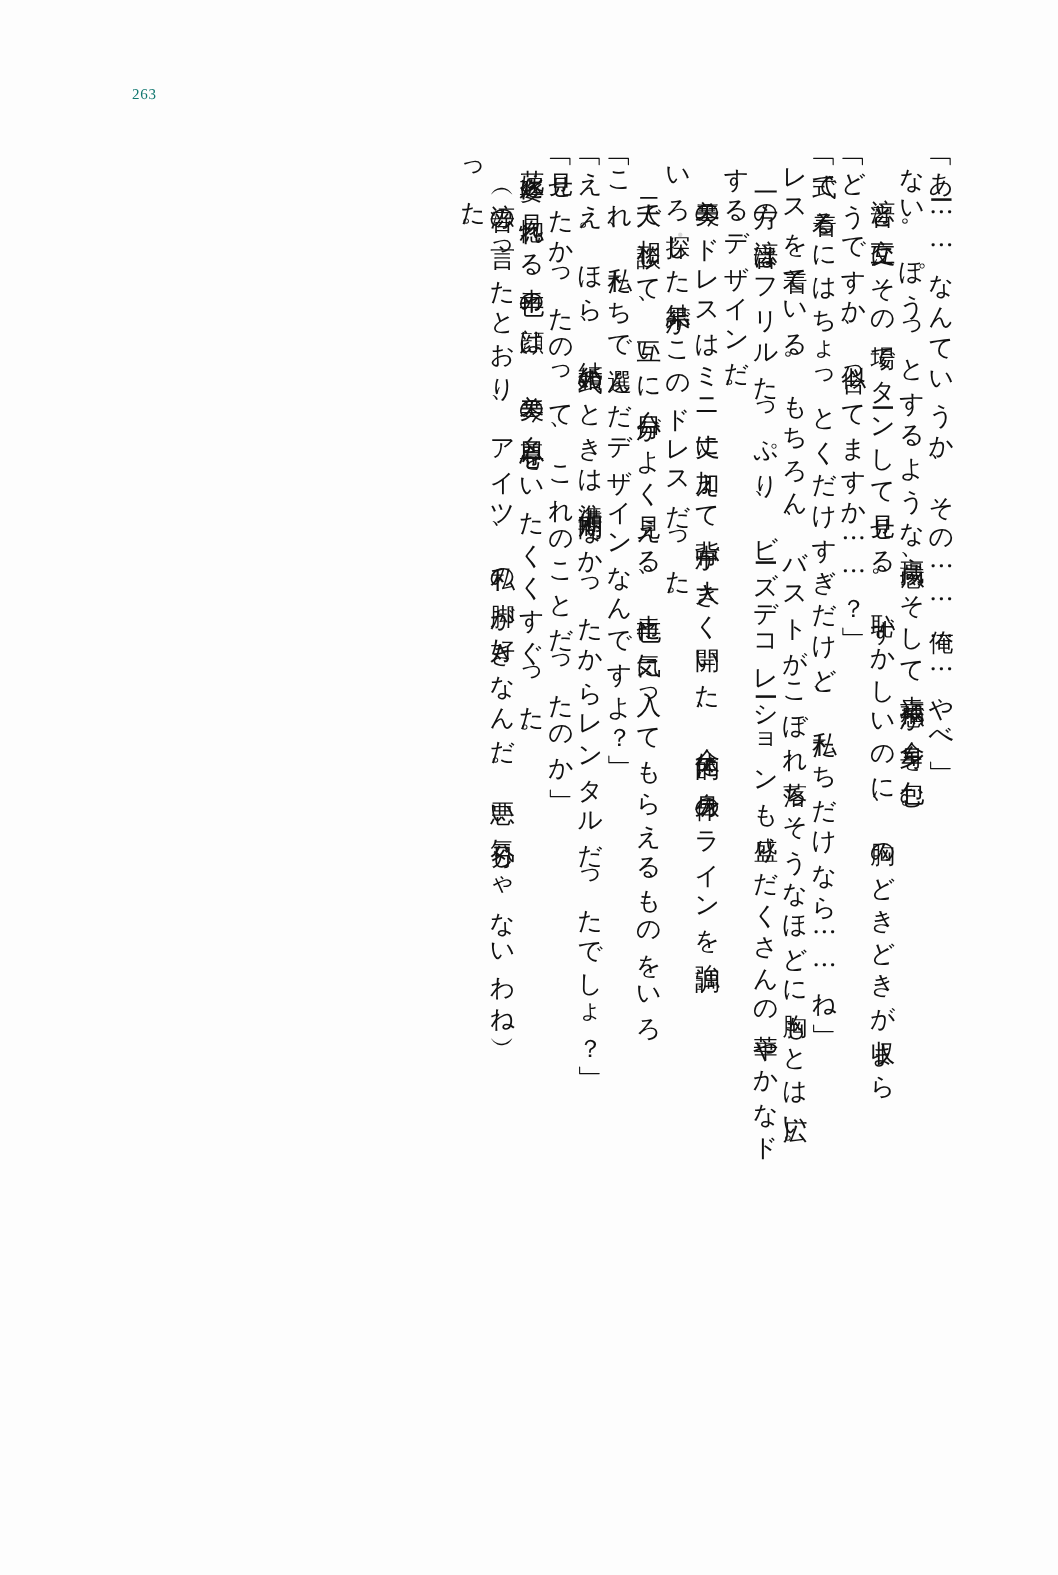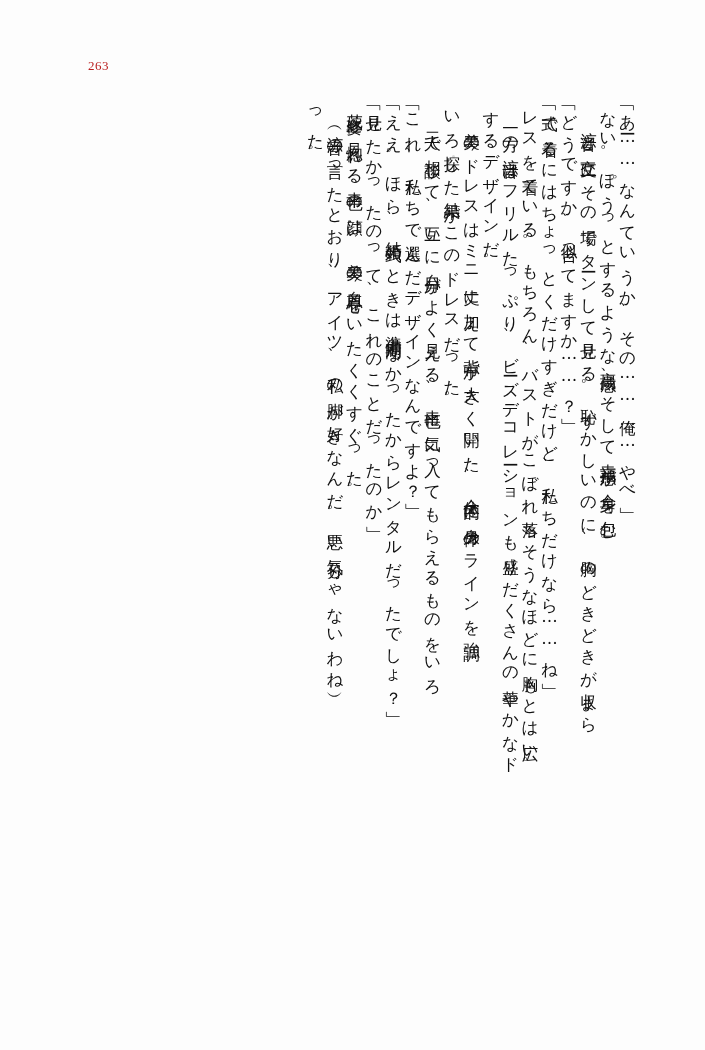--- a/index.html
+++ b/index.html
@@ -12,22 +12,22 @@
     width: 705px;
     height: 1050px;
     background: #fdfdfd;
     overflow: hidden;
     font-family: "DejaVu Serif", "Liberation Serif", serif;
   }
   #page-number {
     position: absolute;
     top: 58px;
     left: 88px;
-    font-size: 13px;
-    color: #b91c1c;
+    font-size: 10px;
+    color: #0f766e;
     font-family: "Liberation Serif", serif;
     letter-spacing: 0.5px;
   }
   #text-block {
     position: absolute;
     top: 100px;
     right: 70px;
     height: 880px;
     display: flex;
     flex-direction: row;

